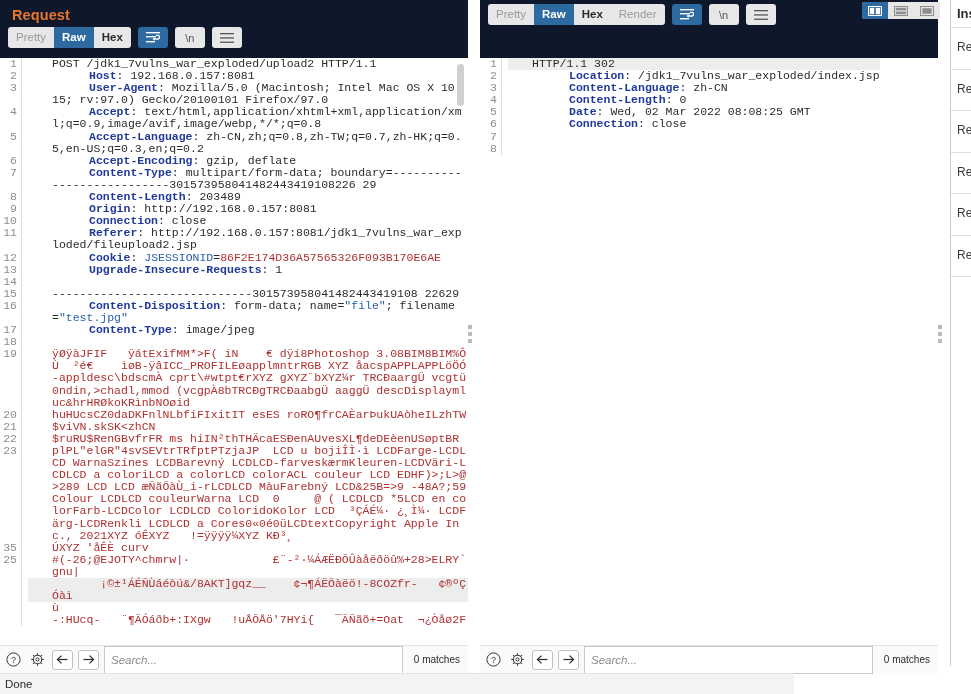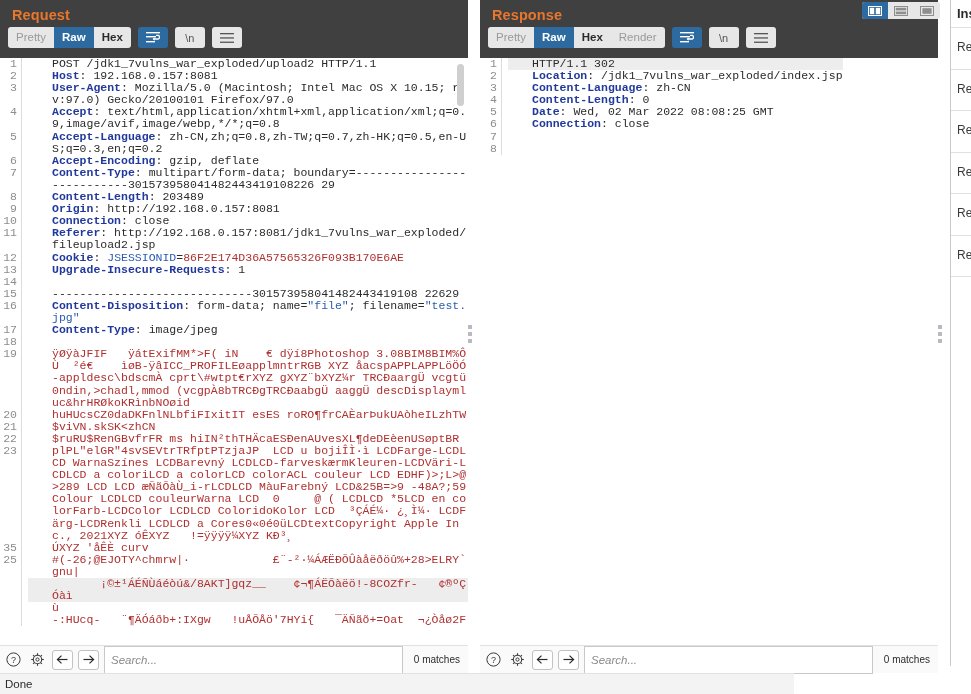--- a/index.html
+++ b/index.html
@@ -6,21 +6,21 @@
   html, body {
     margin: 0; padding: 0;
     width: 971px; height: 694px;
     background: #ffffff;
     font-family: "Liberation Sans", sans-serif;
     overflow: hidden;
   }
   #app { position: relative; width: 971px; height: 694px; background:#fff; }
 
   
-  .pane { position: absolute; top: 0; bottom: 36px; background: #404040; }
+  .pane { position: absolute; top: 0; bottom: 36px; background: #0f172a; }
   #request-pane  { left: 0;   width: 468px; }
   #response-pane { left: 480px; width: 458px; }
 
   .pane-title {
     font-size: 14.5px; font-weight: bold; color: #e8762c;
     padding: 7px 0 0 12px; letter-spacing: .1px;
   }
 
   
   .editor-toolbar {
@@ -59,21 +59,21 @@
   }
   .gutter {
     width: 22px; min-width: 22px; text-align: right;
     color: #8d8d8d; padding-right: 4px; user-select: none;
     border-right: 1px solid #dcdcdc;
   }
   .gutter div { height: 12.1px; }
   .gutter div.blank { visibility: hidden; }
   .lines { padding-left: 6px; white-space: pre-wrap; word-break: break-all; }
   .lines .ln { min-height: 12.1px; padding-left: 24px; }
-  .hdrname { color: #21399c; font-weight: bold; }
+  .hdrname { color: #21399c; font-weight: bold; margin-left: 37px; }
   .val     { color: #2b2b2b; }
   .red     { color: #b03030; }
   .blue    { color: #2a5db0; }
   .hl      { background: #ededed; }
 
   
   .vscroll {
     position: absolute; width: 7px; border-radius: 4px;
     background: #cfcfcf;
   }
@@ -237,21 +237,20 @@
     </div>
   </div>
 
   <div class="splitter" style="left:468px; top:325px;">
     <i></i>
       <i></i>
       <i></i>
   </div>
 
   <div class="pane" id="response-pane">
-    <div class="pane-title">Response</div>
 
     <div class="editor-toolbar">
       <div class="seg">
         <button class="seg-btn">Pretty</button>
         <button class="seg-btn on">Raw</button>
         <button class="seg-btn en">Hex</button>
         <button class="seg-btn">Render</button>
       </div>
       <button class="icon-btn on">
         <svg width="14" height="11" viewBox="0 0 14 11">

